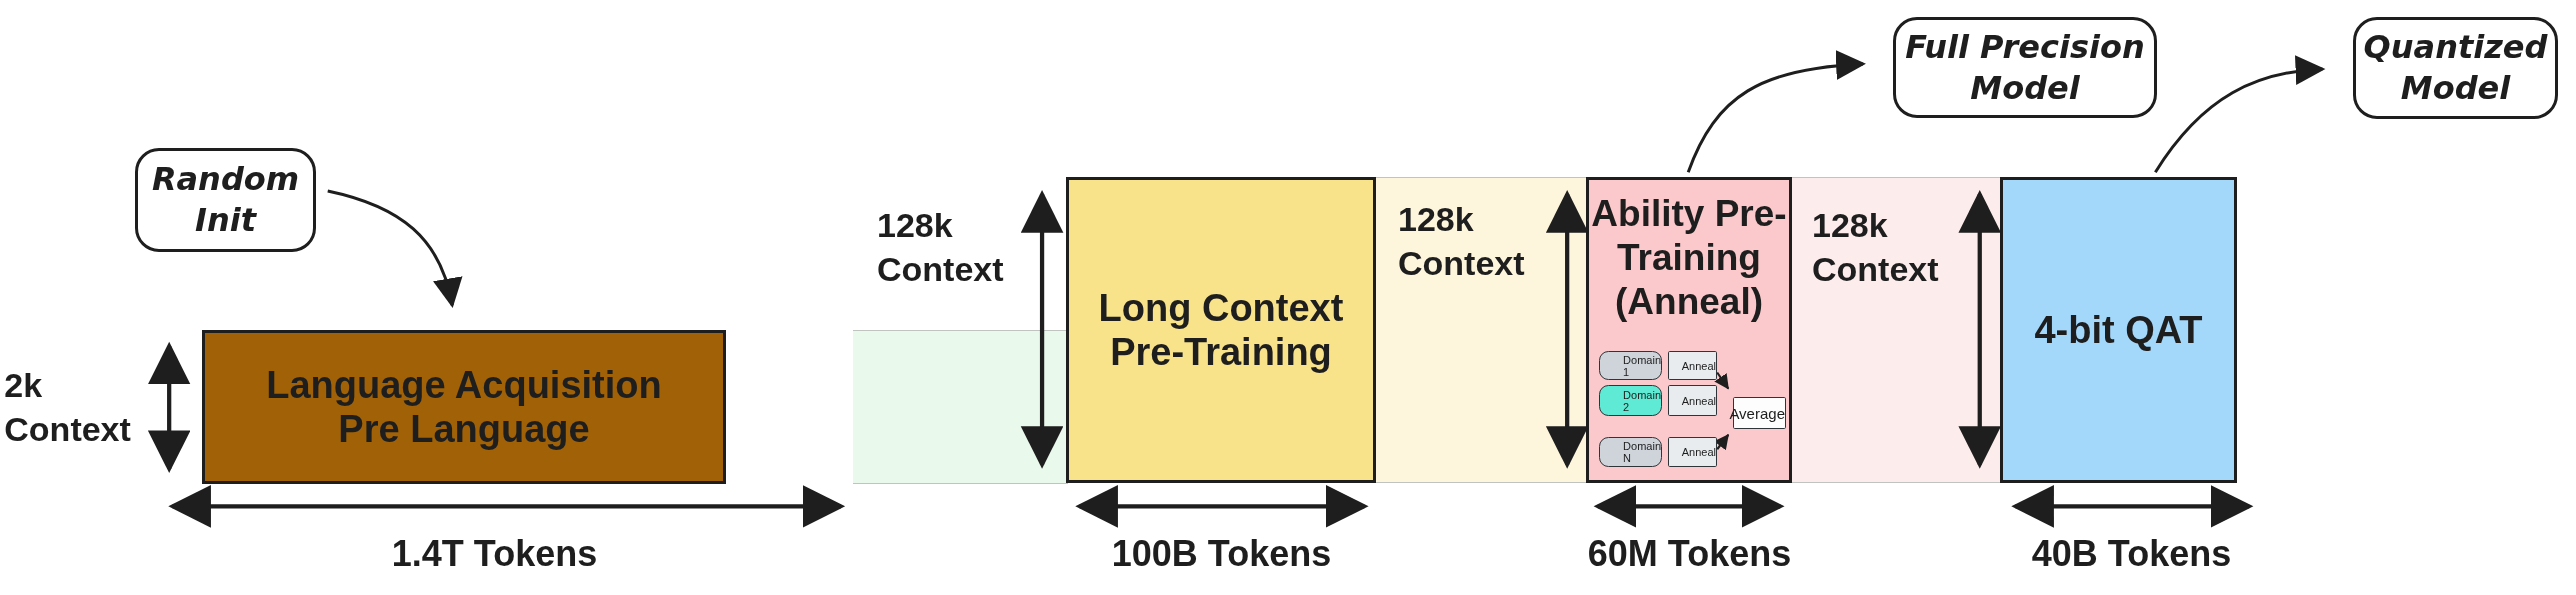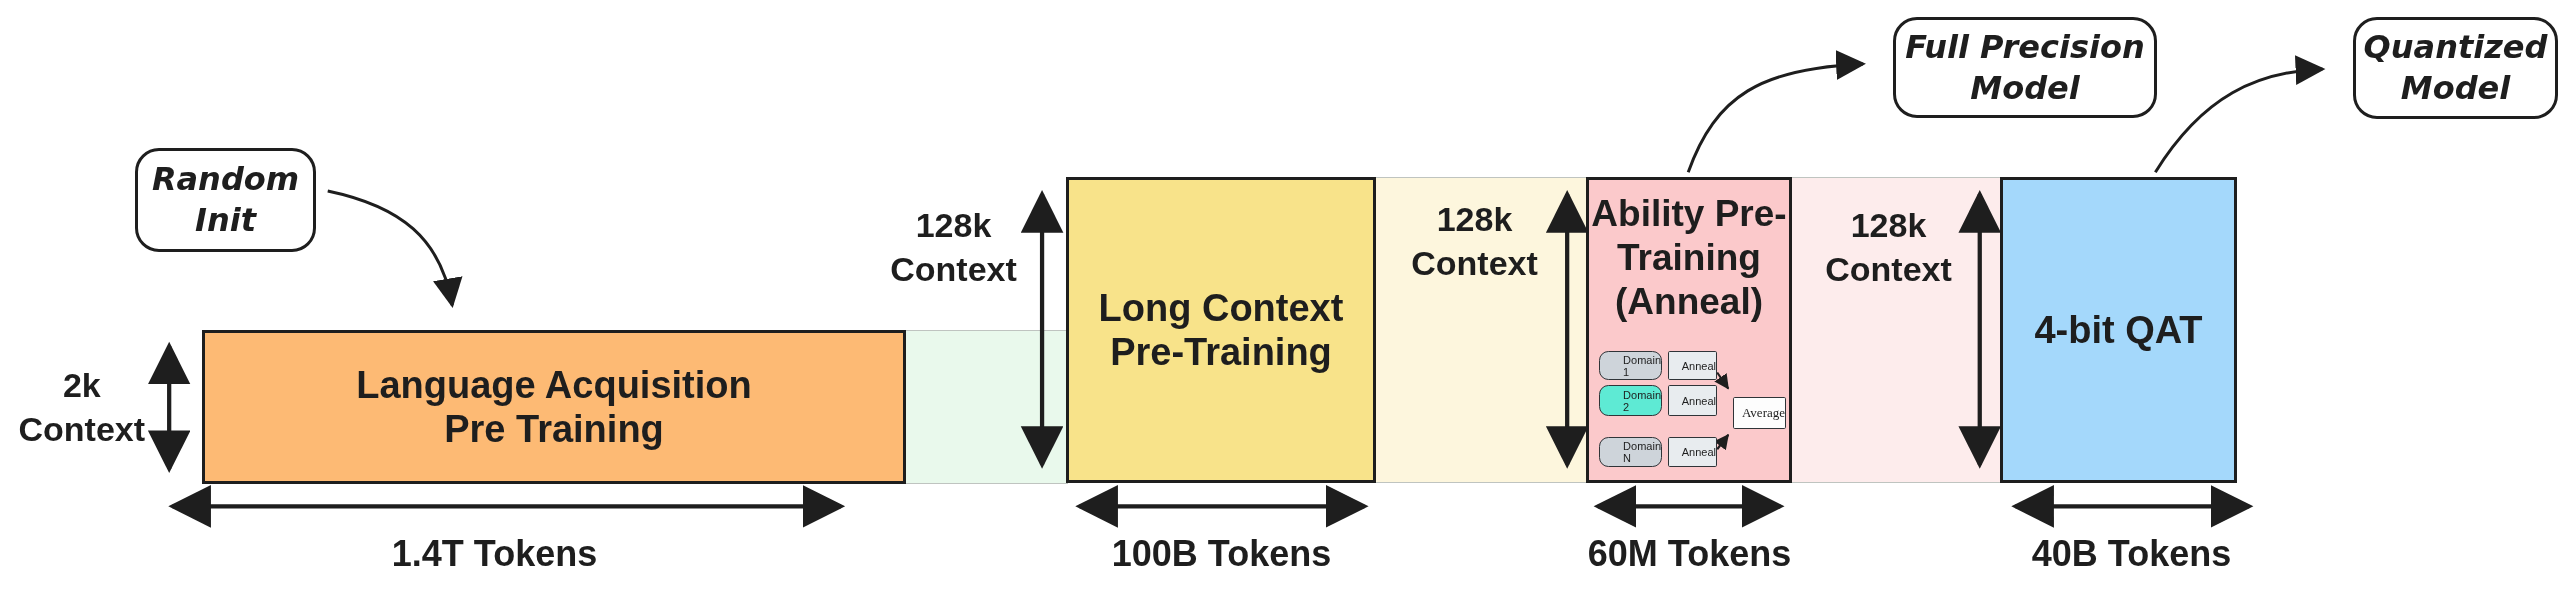--- a/index.html
+++ b/index.html
@@ -23,21 +23,21 @@
   }
   .stage-title{
     font-size:38px;line-height:44px;font-weight:600;
     text-align:center;letter-spacing:0px;
   }
   .trail{
     position:absolute;z-index:1;box-sizing:border-box;
     border-top:1.7px solid #bfc4c0;border-bottom:1.7px solid #bfc4c0;
   }
   .side-label{
-    position:absolute;z-index:2;text-align:center;
+    position:absolute;z-index:2;
     font-size:34px;line-height:44px;font-weight:600;
   }
   .tokens-label{
     position:absolute;z-index:2;text-align:center;
     font-size:36px;line-height:44px;font-weight:600;
   }
   .callout{
     position:absolute;z-index:4;background:#ffffff;
     border:3.4px solid #1e1e1e;border-radius:24px;
     box-sizing:border-box;
@@ -47,21 +47,21 @@
     font-size:32px;line-height:41px;text-align:center;
   }
   .chip{
     position:absolute;z-index:3;box-sizing:border-box;
     display:flex;align-items:center;justify-content:flex-end;
     border:1.7px solid #2f3438;
     font-size:11px;font-weight:500;color:#1e1e1e;padding-left:32px;
   }
   .chip.domain{border-radius:9.4px;}
   .chip.anneal{border-radius:1.7px;}
-  .chip.average{border-radius:1.7px;font-size:13px;font-family:Liberation Serif, serif;}
+  .chip.average{border-radius:1.7px;font-size:15px;}
 </style>
 </head>
 <body>
 
 <div id="canvas">
 
   <svg id="arrow-layer" width="2576" height="595" viewBox="0 0 3021 698">
     <defs>
       <marker id="ah" markerWidth="12" markerHeight="12" refX="9" refY="5" orient="auto-start-reverse" markerUnits="strokeWidth">
         <path d="M0,0 L10,5 L0,10 z"></path>
@@ -102,24 +102,24 @@
   <div class="callout" style="left:2353px;top:17px;width:205px;height:102px;">
     <div>Quantized</div>
     <div>Model</div>
   </div>
 
   <div class="side-label" style="left:4.3px;top:363px;width:155px;">
     <div>2k</div>
     <div>Context</div>
   </div>
 
-  <div class="stage-box" style="left: 202px; top: 330px; width: 704px; height: 154px; background-color: #fdba74;">
+  <div class="stage-box" style="left: 202px; top: 330px; width: 524px; height: 154px; background-color: #a16207;">
     <div class="stage-title">
       <div>Language Acquisition</div>
-      <div>Pre Training</div>
+      <div>Pre Language</div>
     </div>
   </div>
   <div class="trail" style="left: 853px; top: 330px; width: 215px; height: 154px; background-color: rgb(233, 249, 236);"></div>
 
   <div class="tokens-label" style="left:324px;top:532px;width:341px;">1.4T Tokens</div>
 
   <div class="side-label" style="left:877px;top:203px;width:153px;">
     <div>128k</div>
     <div>Context</div>
   </div>

